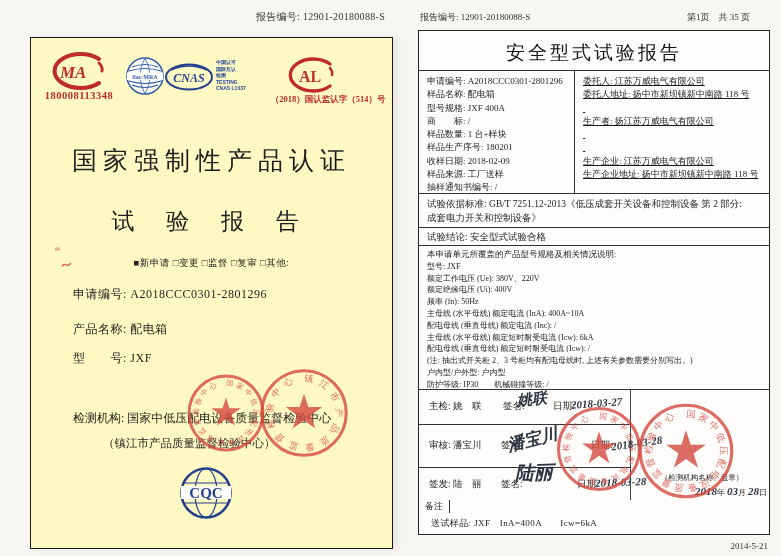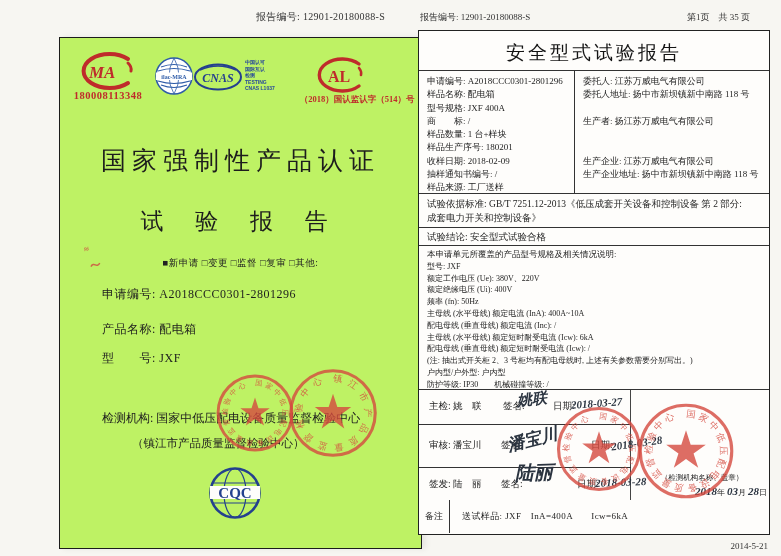--- a/index.html
+++ b/index.html
@@ -1,57 +1,57 @@
 <!DOCTYPE html>
 <html><head>
 <meta charset="utf-8">
 <style>
   html,body{margin:0;padding:0;}
   body{background:#eceae6;font-family:"Liberation Serif","DejaVu Serif",serif;}
   .canvas{position:relative;width:781px;height:556px;background:#f7f6f2;overflow:hidden;color:#222;}
   .abs{position:absolute;}
   
   .lp-repno{position:absolute;left:240px;top:10px;width:145px;text-align:right;font-size:10px;color:#333;letter-spacing:.3px;}
-  .left-page{position:absolute;left:30px;top:37px;width:361px;height:510px;background:#bef264;border:1.6px solid #1c1c1c;box-shadow:4px 0 6px rgba(0,0,0,.07);margin-left:29px;}
+  .left-page{position:absolute;left:30px;top:37px;width:361px;height:510px;background:#fef9c3;border:1.6px solid #1c1c1c;box-shadow:4px 0 6px rgba(0,0,0,.07);}
   .cma-num{position:absolute;left:10px;top:52px;width:76px;text-align:center;font-size:10.5px;font-weight:bold;color:#bf2b2b;letter-spacing:.5px;}
   .cnas-side{position:absolute;left:185px;top:21px;width:44px;font-size:5px;line-height:6.5px;color:#27499a;font-weight:bold;font-family:"Liberation Sans",sans-serif;}
   .cnas-side .ln{white-space:nowrap;}
   .cal-cap{position:absolute;left:227px;top:56px;width:140px;text-align:center;font-size:8.5px;color:#bf2b2b;font-weight:bold;white-space:nowrap;}
   .lp-title{position:absolute;left:0;top:106px;width:100%;text-align:center;font-size:25px;letter-spacing:6px;color:#1d1d1d;}
   .lp-sub{position:absolute;left:0;top:168px;width:100%;text-align:center;font-size:23px;letter-spacing:13px;color:#1d1d1d;}
   .lp-check{position:absolute;left:0;top:219px;width:100%;text-align:center;font-size:9.5px;color:#222;letter-spacing:.5px;}
   .lp-field{position:absolute;left:42px;font-size:12px;color:#1d1d1d;letter-spacing:.5px;white-space:pre;}
   .lp-agency1{position:absolute;left:42px;top:372px;font-size:12px;color:#1d1d1d;}
   .lp-agency2{position:absolute;left:72px;top:398px;font-size:11.5px;color:#1d1d1d;}
   .scribble{position:absolute;color:#cf4a42;font-size:9px;transform:rotate(-14deg);opacity:.8;font-weight:bold;}
   
   .rp-head-l{position:absolute;left:420px;top:11px;font-size:9px;color:#333;}
   .rp-head-r{position:absolute;left:640px;top:11px;width:110px;text-align:right;font-size:9px;color:#333;}
   .rtable{position:absolute;left:418px;top:30px;width:350px;height:503px;background:#fefdfb;border:1.6px solid #222;}
   .rrow{position:absolute;left:0;width:100%;box-sizing:border-box;border-bottom:1px solid #333;}
   .r-title{top:0;height:40px;text-align:center;font-size:19px;letter-spacing:3px;padding-top:9px;color:#141414;}
   .r-info{top:40px;height:123px;display:flex;}
   .r-info .cell{box-sizing:border-box;padding:4px 0 0 8px;font-size:9px;line-height:13.3px;color:#1d1d1d;}
   .r-info .c1{width:156px;border-right:1px solid #333;}
-  .r-info .c2{flex:1;}
+  .r-info .c2{flex:1;text-decoration:underline;}
   .r-std{top:163px;height:34px;padding:3px 8px 0 8px;font-size:9.5px;line-height:14px;color:#1d1d1d;}
   .r-concl{top:197px;height:18px;padding:3px 8px 0 8px;font-size:9.5px;color:#1d1d1d;}
   .r-cover{top:215px;height:144px;padding:3px 8px 0 8px;font-size:8px;line-height:11.8px;color:#1d1d1d;}
   .r-cover .ln:first-child{font-size:8.5px;}
   .sigzone{position:absolute;top:359px;left:0;width:100%;height:110px;}
   .sig-row{position:absolute;left:0;width:212px;border-right:1px solid #444;box-sizing:border-box;}
   .sig-row .bline{position:absolute;left:0;bottom:0;width:212px;border-bottom:1px solid #333;}
   .sr1{top:0;height:35px;} .sr2{top:35px;height:43px;} .sr3{top:78px;height:32px;}
   .sig-role{position:absolute;left:10px;font-size:9.5px;color:#1d1d1d;white-space:pre;}
   .sig-lab{position:absolute;font-size:9.5px;color:#1d1d1d;}
   .hand{position:absolute;font-weight:bold;color:#2b3440;font-style:italic;white-space:nowrap;}
   .stamp-cap{position:absolute;left:222px;top:83px;width:122px;text-align:center;font-size:7.5px;color:#1d1d1d;}
   .stamp-date{position:absolute;left:218px;top:95px;width:130px;text-align:right;font-size:8px;color:#1d1d1d;}
   .stamp-date .hd{font-weight:bold;font-style:italic;color:#2b3440;font-size:11px;}
-  .r-remark{top:469px;height:33px;border-bottom:none;display:flex;}
+  .r-remark{top:469px;height:33px;border-bottom:none;display:flex;flex-direction:column;}
   .r-remark .rm-l{width:30px;border-right:1px solid #333;display:flex;align-items:center;justify-content:center;font-size:9px;color:#1d1d1d;}
   .r-remark .rm-v{flex:1;display:flex;align-items:center;padding-left:12px;font-size:9px;color:#1d1d1d;letter-spacing:.4px;}
   .rp-foot-l{position:absolute;left:418px;top:538px;font-size:9px;color:#333;margin-top:45px;}
   .rp-foot-r{position:absolute;left:700px;top:541px;width:68px;text-align:right;font-size:9px;color:#333;}
   .seal{position:absolute;pointer-events:none;z-index:6;}
   svg text{font-family:"Liberation Serif","DejaVu Serif",serif;}
 </style>
 </head>
 <body>
 
@@ -148,22 +148,22 @@
 
     <div class="rrow r-info">
       <div class="cell c1">
           <div class="ln">申请编号: A2018CCC0301-2801296</div>
           <div class="ln">样品名称: 配电箱</div>
           <div class="ln">型号规格: JXF 400A</div>
           <div class="ln">商　　标: /</div>
           <div class="ln">样品数量: 1 台+样块</div>
           <div class="ln">样品生产序号: 180201</div>
           <div class="ln">收样日期: 2018-02-09</div>
+          <div class="ln">样品来源: 工厂送样</div>
           <div class="ln">抽样通知书编号: /</div>
-          <div class="ln">样品来源: 工厂送样</div>
         </div>
       <div class="cell c2">
           <div class="ln">委托人: 江苏万威电气有限公司</div>
           <div class="ln">委托人地址: 扬中市新坝镇新中南路 118 号</div>
           <div class="ln">&nbsp;</div>
           <div class="ln">生产者: 扬江苏万威电气有限公司</div>
           <div class="ln">&nbsp;</div>
           <div class="ln">&nbsp;</div>
           <div class="ln">生产企业: 江苏万威电气有限公司</div>
           <div class="ln">生产企业地址: 扬中市新坝镇新中南路 118 号</div>

